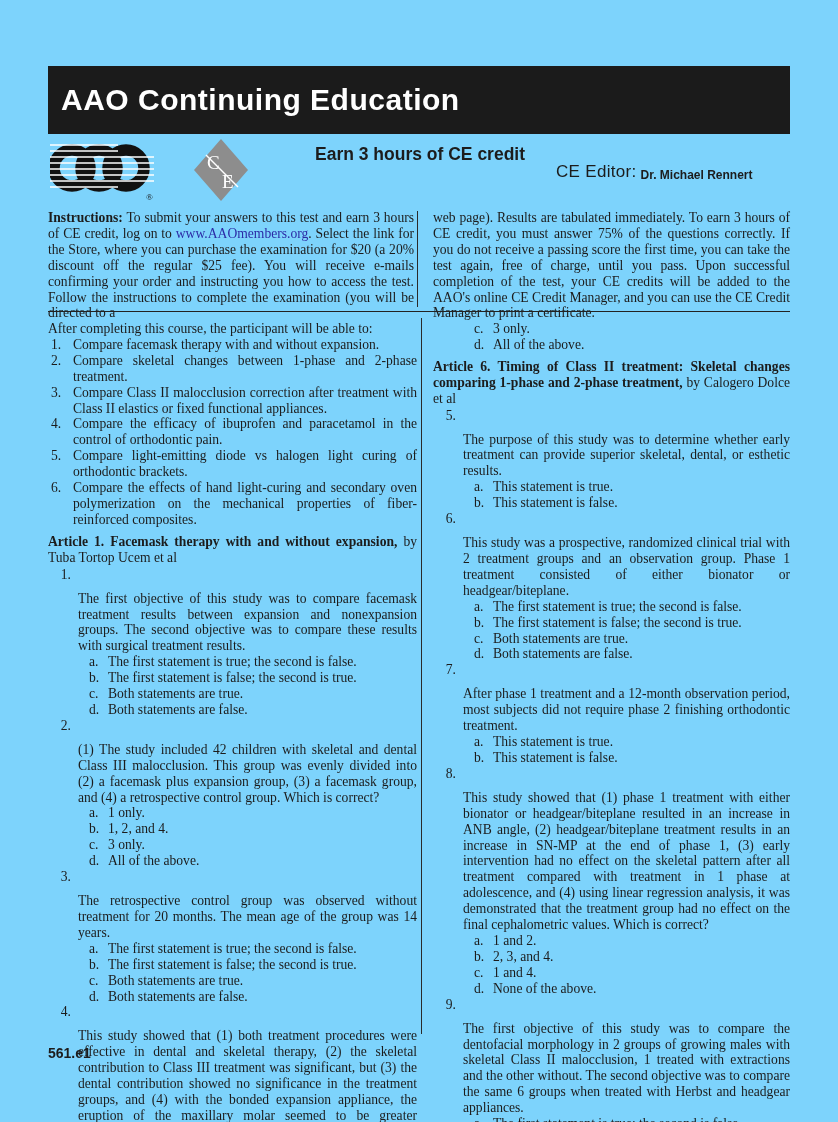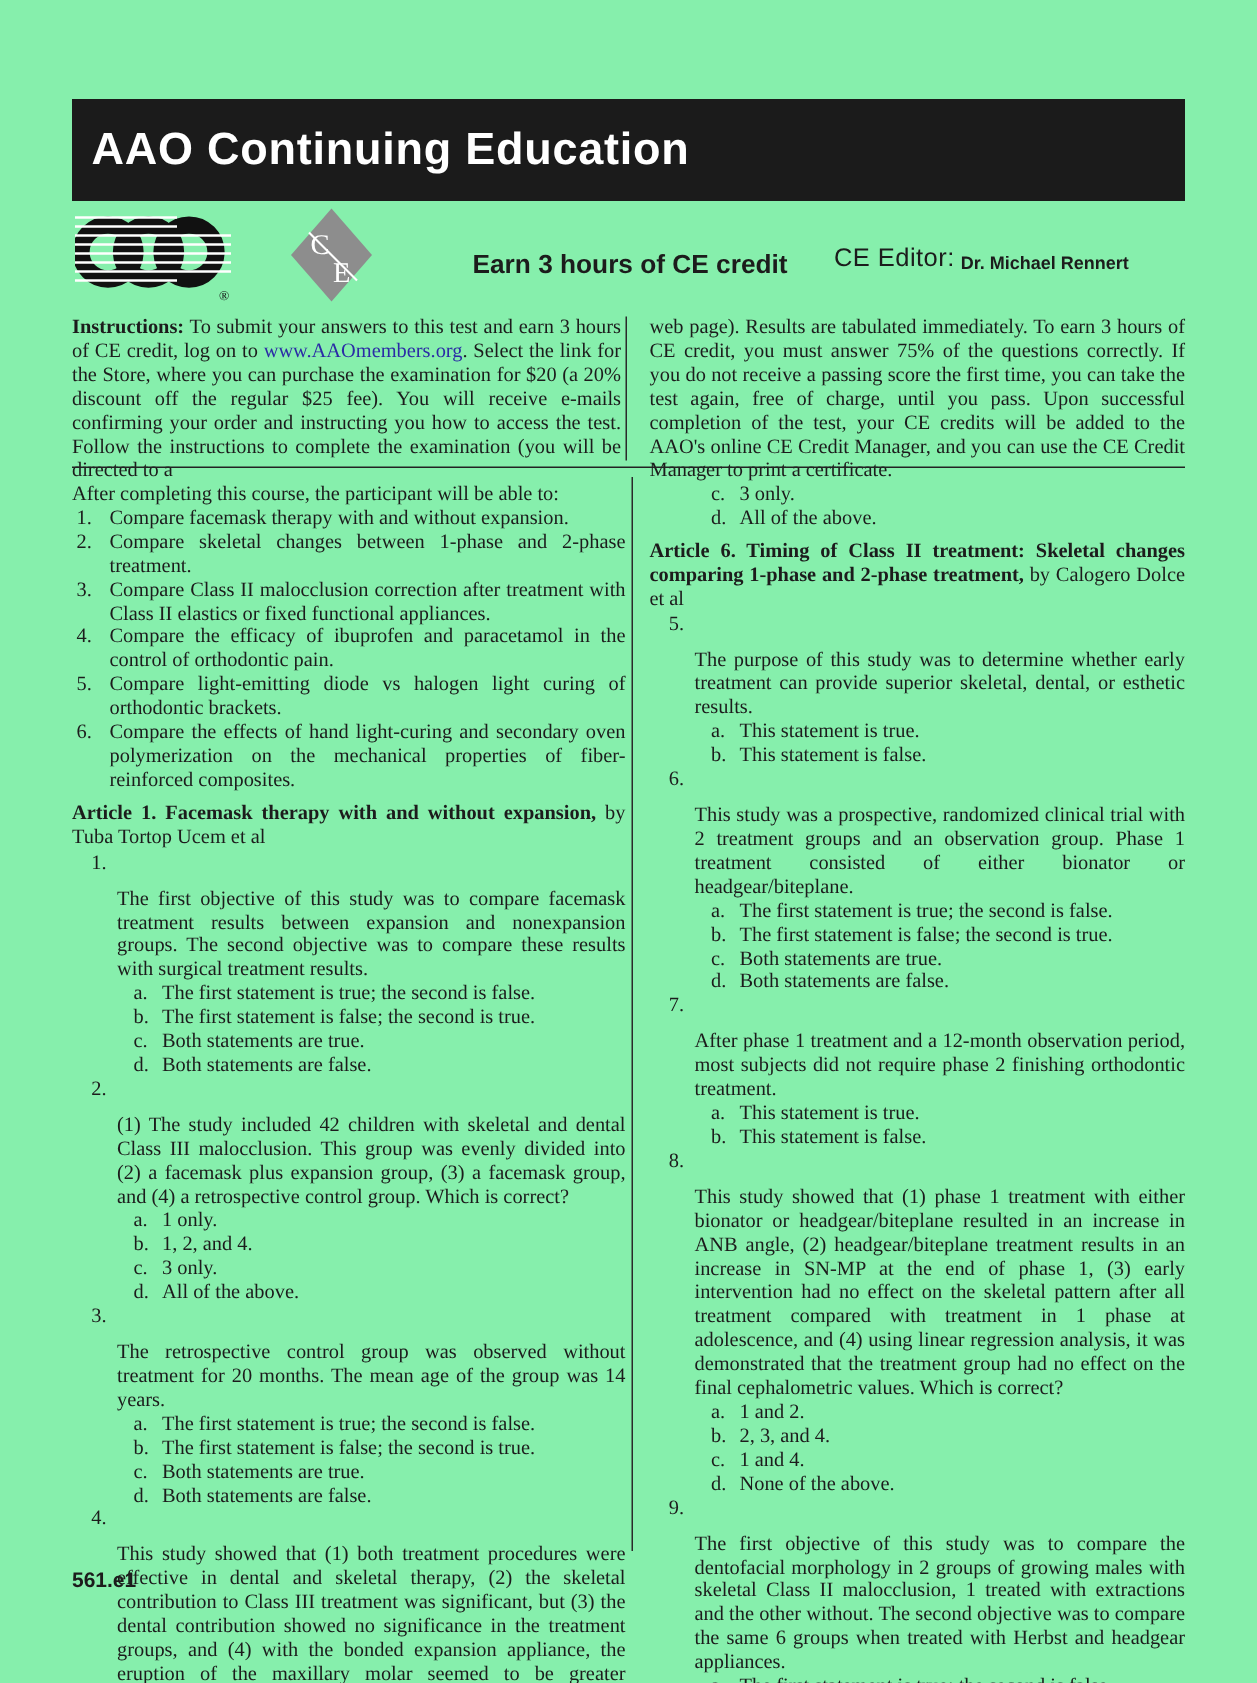--- a/index.html
+++ b/index.html
@@ -1,25 +1,25 @@
 <!DOCTYPE html>
 <html><head>
 <meta charset="utf-8">
 <style>
   html,body{margin:0;padding:0;background:#ffffff;}
-  .page{position:relative;width:838px;height:1122px;background:#86efac;overflow:hidden;
+  .page{position:relative;width:838px;height:1122px;background:#7dd3fc;overflow:hidden;
         font-family:"Liberation Serif",serif;color:#1c1c1c;}
   
   .banner{position:absolute;left:48px;top:66px;width:742px;height:68px;background:#1b1b1b;
           display:flex;align-items:center;}
   .banner h1{margin:0 0 0 13px;font-family:"Liberation Sans",sans-serif;font-weight:bold;
              font-size:30px;color:#ffffff;letter-spacing:0.5px;}
   .aao-logo{position:absolute;left:50px;top:138px;width:104px;height:66px;}
   .ce-diamond{position:absolute;left:193px;top:138px;width:56px;height:64px;}
-  .earn-text{position:absolute;left:315px;top:166px;font-family:"Liberation Sans",sans-serif;
+  .earn-text{position:absolute;left:315px;top:144px;font-family:"Liberation Sans",sans-serif;
              font-weight:bold;font-size:17.5px;color:#1c1c1c;}
   .editor{position:absolute;left:556px;top:162px;white-space:nowrap;}
   .editor-label{font-family:"Liberation Sans",sans-serif;font-size:17px;color:#1c1c1c;
                 vertical-align:2px;letter-spacing:0.3px;}
   .editor-name{font-family:"Liberation Sans",sans-serif;font-weight:bold;font-size:12px;color:#1c1c1c;}
   
   .instr{position:absolute;top:210px;font-size:13.6px;line-height:15.9px;text-align:justify;}
   .instr-left{left:48px;width:366px;}
   .instr-right{left:433px;width:357px;}
   .instr p{margin:0;}

